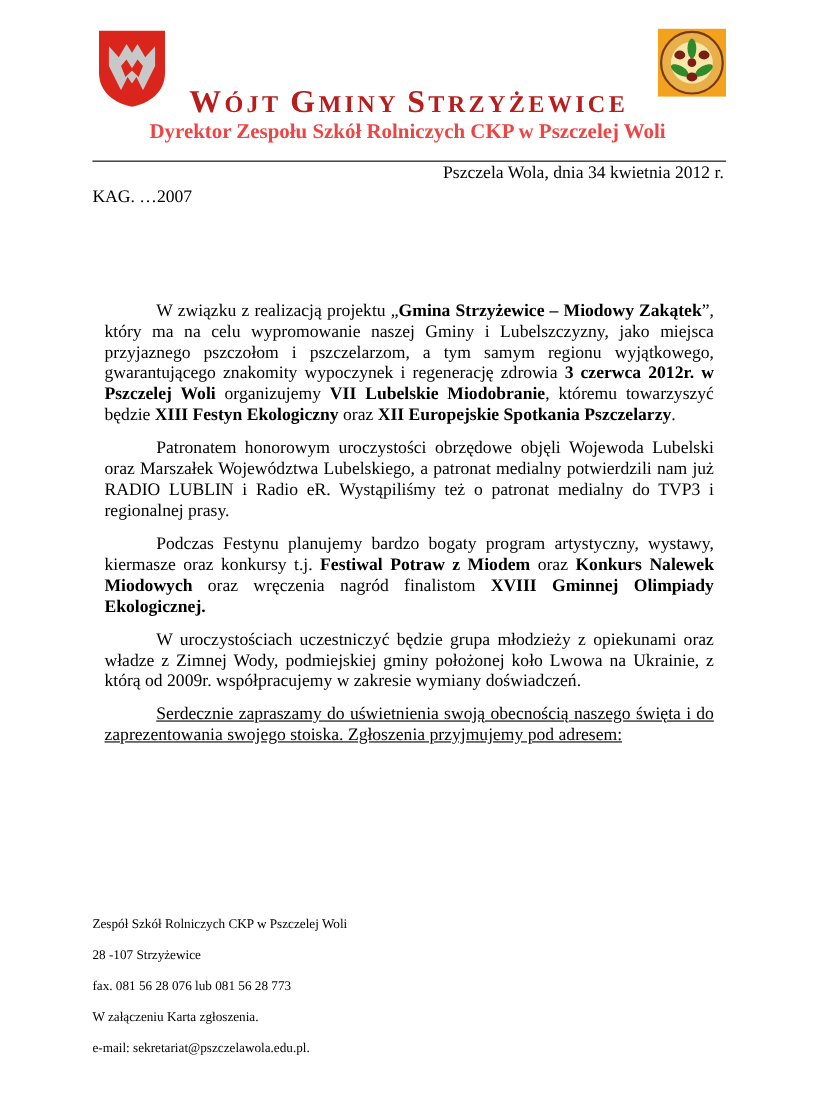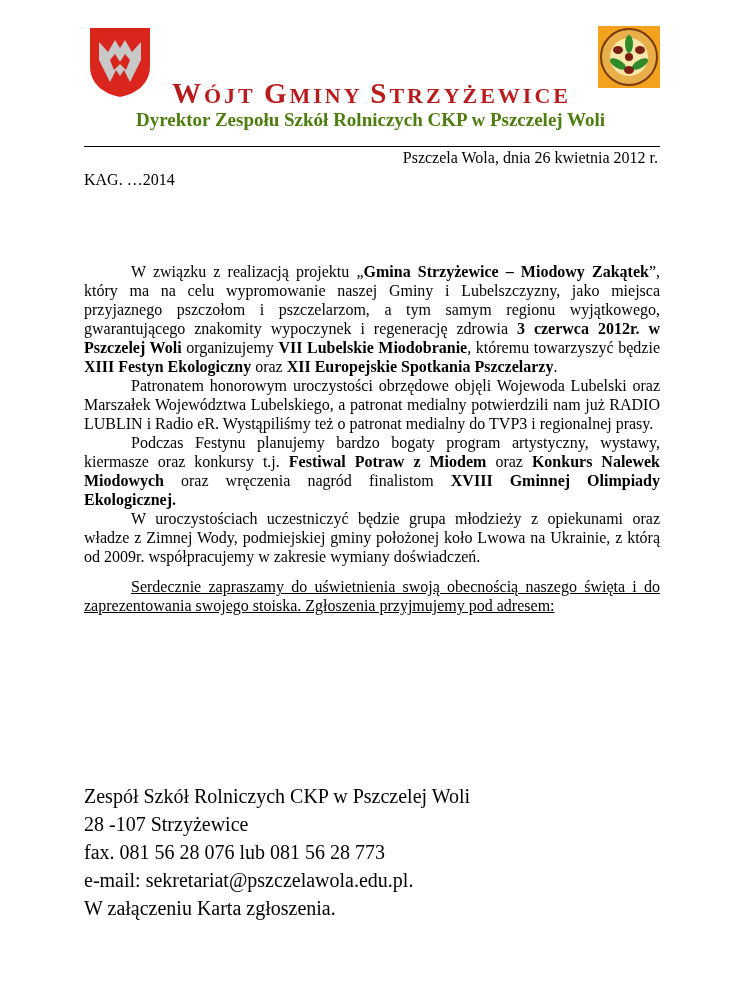--- a/index.html
+++ b/index.html
@@ -11,33 +11,33 @@
     .crest { position: absolute; left: 88px; top: 26px; width: 64px; height: 72px; }
     .logo { position: absolute; left: 598px; top: 26px; width: 62px; height: 62px; }
     .title {
       position: absolute; left: 0; width: 741px; top: 78px; text-align: center;
       color: #b91c1c; font-weight: bold; font-size: 22px; letter-spacing: 3px;
       font-variant: small-caps; line-height: 30px; padding-left: 1px;
     }
     .title .big { font-size: 29px; }
     .subtitle {
       position: absolute; left: 0; width: 741px; top: 108px; text-align: center;
-      color: #4d7c0f; font-weight: bold; font-size: 19px; line-height: 24px;
+      color: #ef4444; font-weight: bold; font-size: 19px; line-height: 24px;
     }
     .rule { position: absolute; left: 84px; top: 146px; width: 576px; height: 0; border-top: 1.3px solid #000; }
     .date { position: absolute; right: 83px; top: 148px; font-size: 16px; line-height: 19px; }
     .ref { position: absolute; left: 84px; top: 170px; font-size: 16px; line-height: 19px; }
     .body {
       position: absolute; left: 84px; top: 262px; width: 576px;
       font-size: 16px; line-height: 19px; text-align: justify;
     }
-    .body p { margin: 0; text-indent: 47px; }
+    .body p { margin: 11px; text-indent: 47px; }
     .body p.gap { margin-top: 11px; text-decoration: underline; }
     .body b { font-weight: bold; }
-    .addr { position: absolute; left: 84px; top: 782px; font-size: 20px; line-height: 28px; }
+    .addr { position: absolute; left: 84px; top: 826px; font-size: 12px; line-height: 28px; }
     .addr div { white-space: nowrap; }
   </style>
 </head>
 <body>
 
 <svg class="crest" viewBox="0 0 64 72">
   <path d="M2 2 H62 V40 C62 58 48 68 32 71 C16 68 2 58 2 40 Z" fill="#d9251c"></path>
   <path d="M11 16 L20 26 L27 14 L32 22 L37 14 L44 26 L53 16 L53 34 L42 56 L36 44 L32 50 L28 44 L22 56 L11 34 Z" fill="#c8c8c8"></path>
   <path d="M22 34 L27 28 L32 36 L37 28 L42 34 L38 44 L32 38 L26 44 Z" fill="#d9251c"></path>
 </svg>
@@ -60,30 +60,30 @@
 </svg>
 
 <div class="title">
   <span><span class="big">W</span><span>ÓJT</span></span>
   <span><span class="big">G</span><span>MINY</span></span>
   <span><span class="big">S</span><span>TRZYŻEWICE</span></span>
 </div>
 <div class="subtitle">Dyrektor Zespołu Szkół Rolniczych CKP w Pszczelej Woli</div>
 <div class="rule"></div>
 
-<div class="date">Pszczela Wola, dnia 26 kwietnia 2012 r.</div>
-<div class="ref">KAG. …2014</div>
+<div class="date">Pszczela Wola, dnia 34 kwietnia 2012 r.</div>
+<div class="ref">KAG. …2007</div>
 
 <div class="body" id="letter-body">
     <p><span>W związku z realizacją projektu „</span><b>Gmina Strzyżewice – Miodowy Zakątek</b><span>”, który ma na celu wypromowanie naszej Gminy i Lubelszczyzny, jako miejsca przyjaznego pszczołom i pszczelarzom, a tym samym regionu wyjątkowego, gwarantującego znakomity wypoczynek i regenerację zdrowia </span><b>3 czerwca 2012r. w Pszczelej Woli</b><span> organizujemy </span><b>VII Lubelskie Miodobranie</b><span>, któremu towarzyszyć będzie </span><b>XIII Festyn Ekologiczny</b><span> oraz </span><b>XII Europejskie Spotkania Pszczelarzy</b><span>.</span></p>
     <p><span>Patronatem honorowym uroczystości obrzędowe objęli Wojewoda Lubelski oraz Marszałek Województwa Lubelskiego, a patronat medialny potwierdzili nam już RADIO LUBLIN i Radio eR. Wystąpiliśmy też o patronat medialny do TVP3 i regionalnej prasy.</span></p>
     <p><span>Podczas Festynu planujemy bardzo bogaty program artystyczny, wystawy, kiermasze oraz konkursy t.j. </span><b>Festiwal Potraw z Miodem</b><span> oraz </span><b>Konkurs Nalewek Miodowych</b><span> oraz wręczenia nagród finalistom </span><b>XVIII Gminnej Olimpiady Ekologicznej.</b></p>
     <p><span>W uroczystościach uczestniczyć będzie grupa młodzieży z opiekunami oraz władze z Zimnej Wody, podmiejskiej gminy położonej koło Lwowa na Ukrainie, z którą od 2009r. współpracujemy w zakresie wymiany doświadczeń.</span></p>
     <p class="gap"><span>Serdecznie zapraszamy do uświetnienia swoją obecnością naszego święta i do zaprezentowania swojego stoiska. Zgłoszenia przyjmujemy pod adresem:</span></p>
   </div>
 
 <div class="addr">
   <div>Zespół Szkół Rolniczych CKP w Pszczelej Woli</div>
   <div>28 -107 Strzyżewice</div>
   <div>fax. 081 56 28 076 lub 081 56 28 773</div>
+  <div>W załączeniu Karta zgłoszenia.</div>
   <div>e-mail: sekretariat@pszczelawola.edu.pl.</div>
-  <div>W załączeniu Karta zgłoszenia.</div>
 </div>
 
 </body></html>

